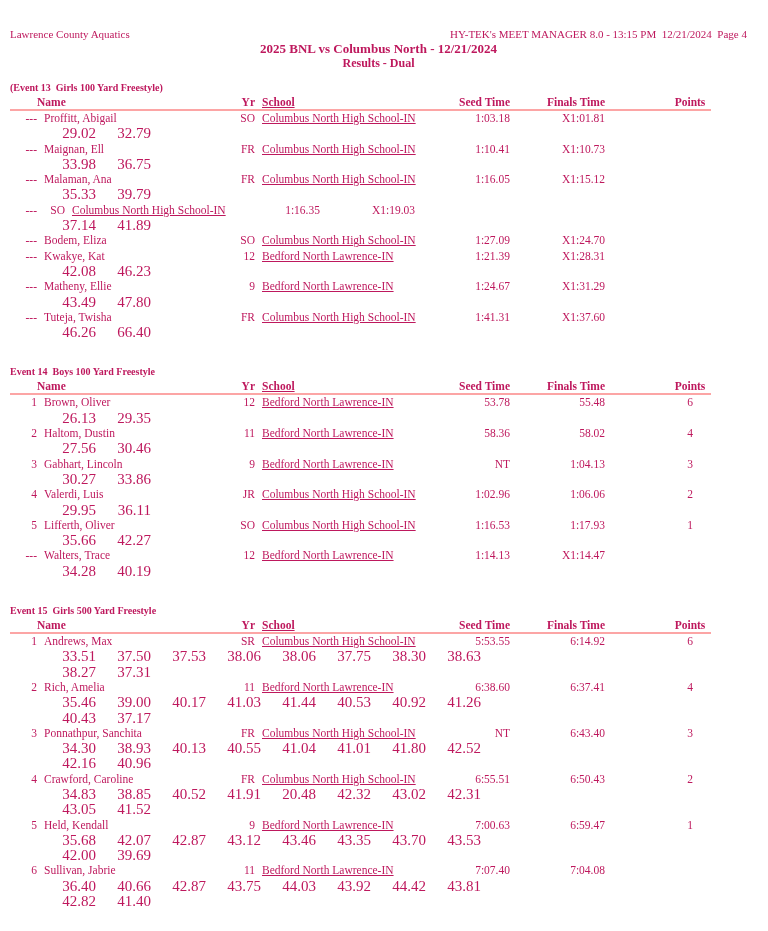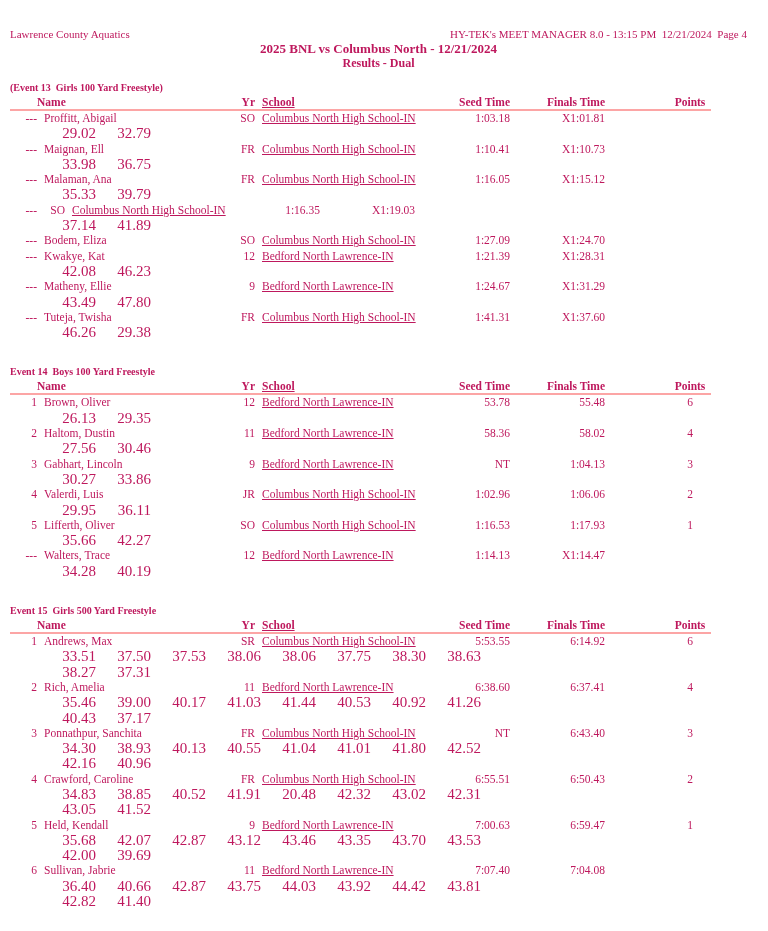--- a/index.html
+++ b/index.html
@@ -179,21 +179,21 @@
           <span class="c-place">---</span>
           <span class="c-name">Tuteja, Twisha</span>
           <span class="c-yr">FR</span>
           <span class="c-school">Columbus North High School-IN</span>
           <span class="c-seed">1:41.31</span>
           <span class="c-finals">X1:37.60</span>
           <span class="c-points"></span>
         </div>
         <div class="splits-row">
           <span class="split">46.26</span>
-          <span class="split">29.38</span>
+          <span class="split">66.40</span>
         </div>
       </section>
       <section class="event">
         <div class="event-heading">Event 14  Boys 100 Yard Freestyle</div>
         <div class="row header-row">
           <span class="c-place"></span>
           <span class="c-name">Name</span>
           <span class="c-yr">Yr</span>
           <span class="c-school">School</span>
           <span class="c-seed">Seed Time</span>

